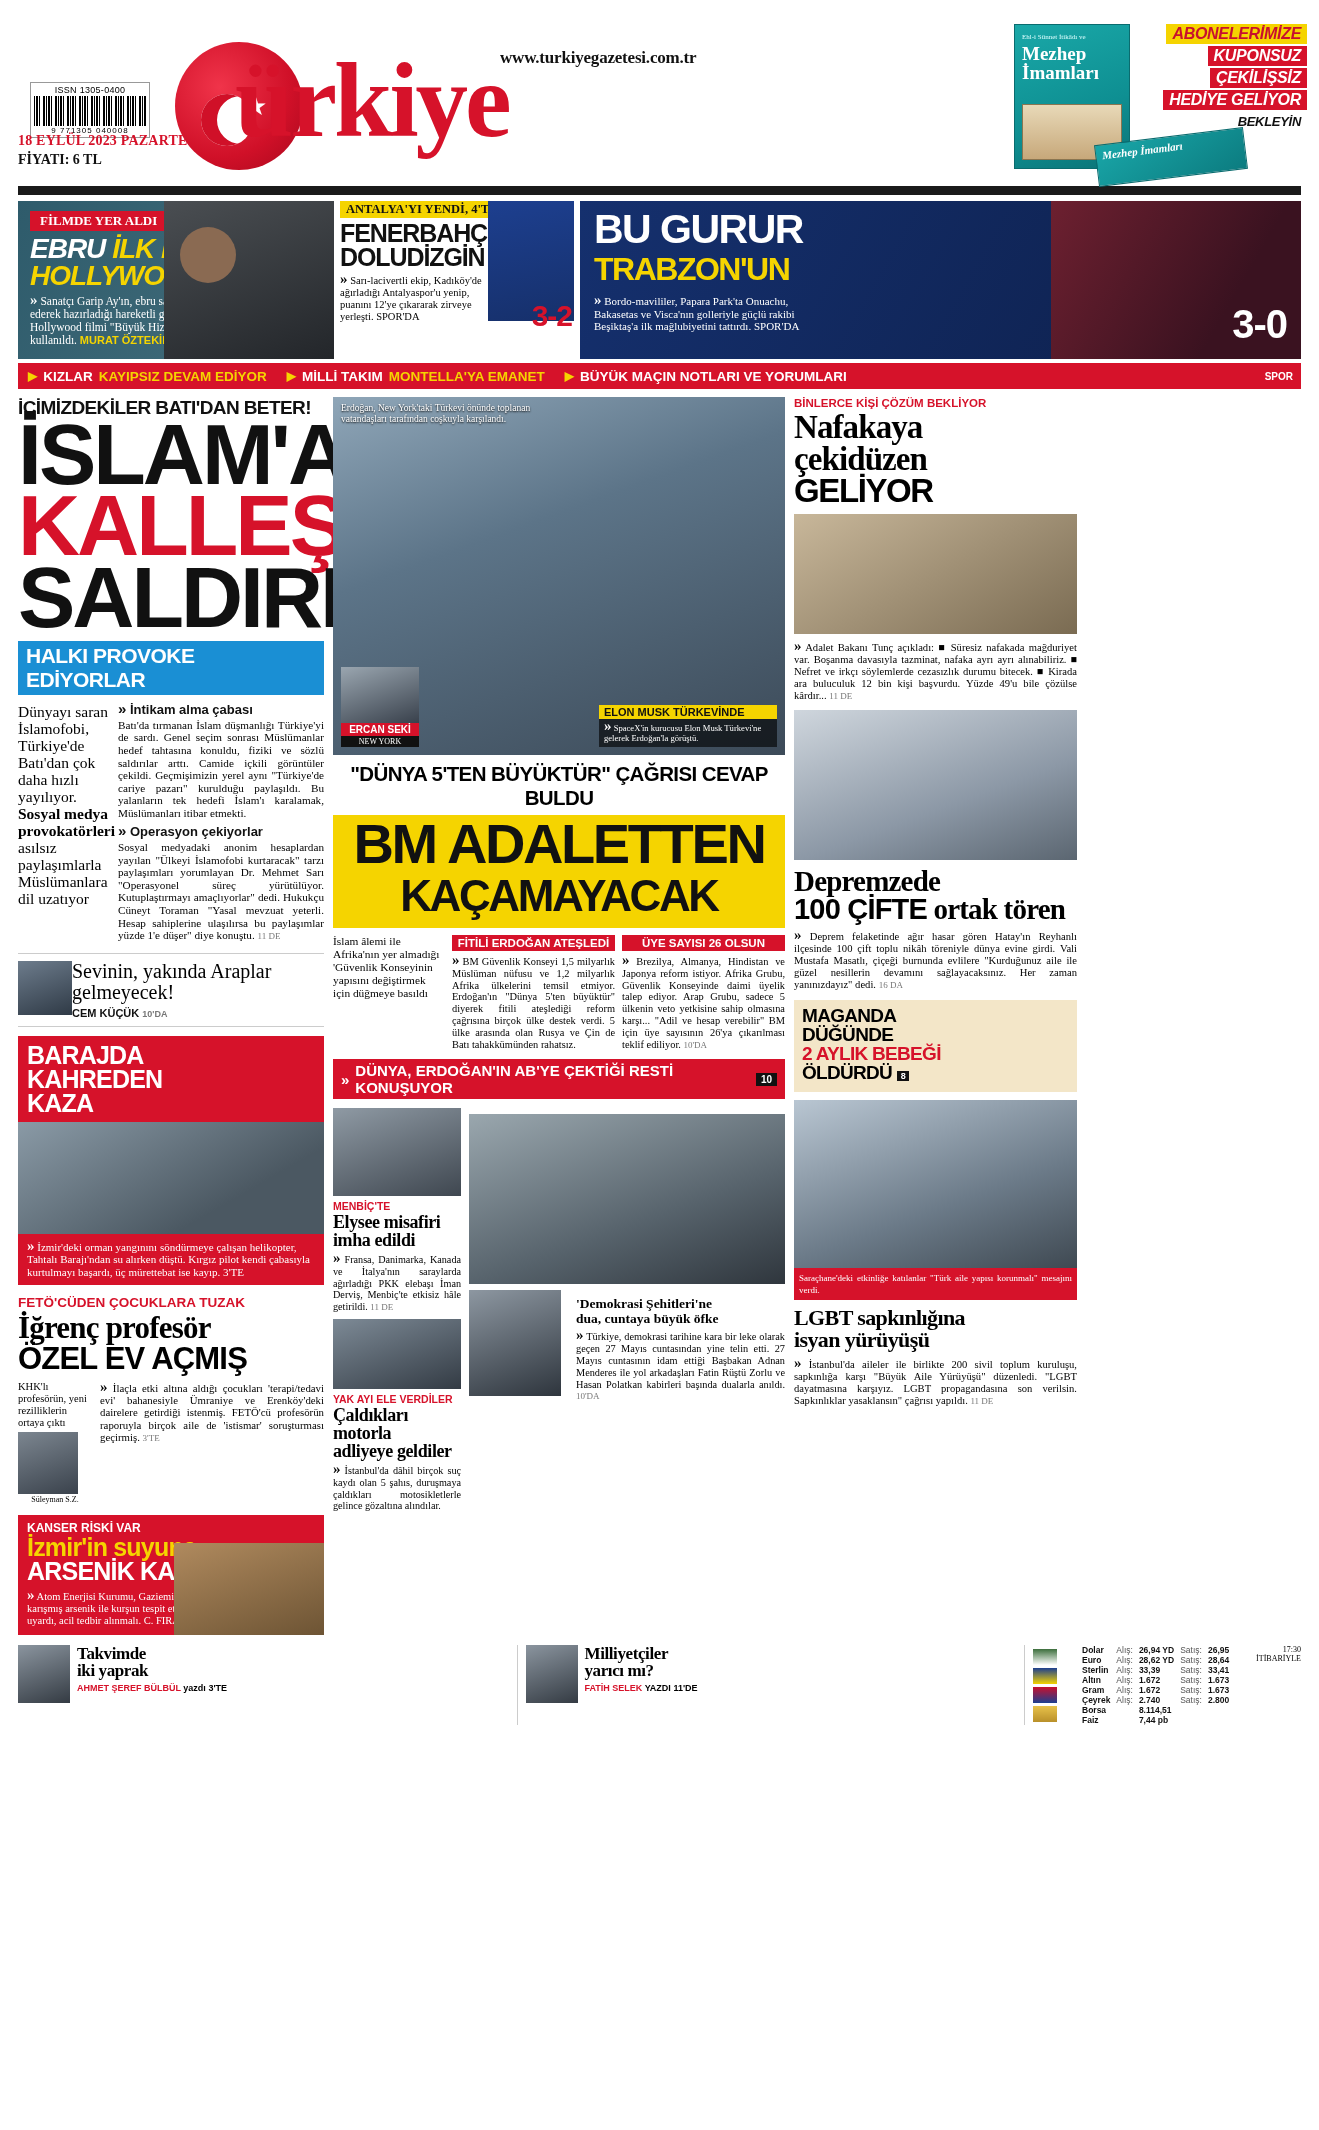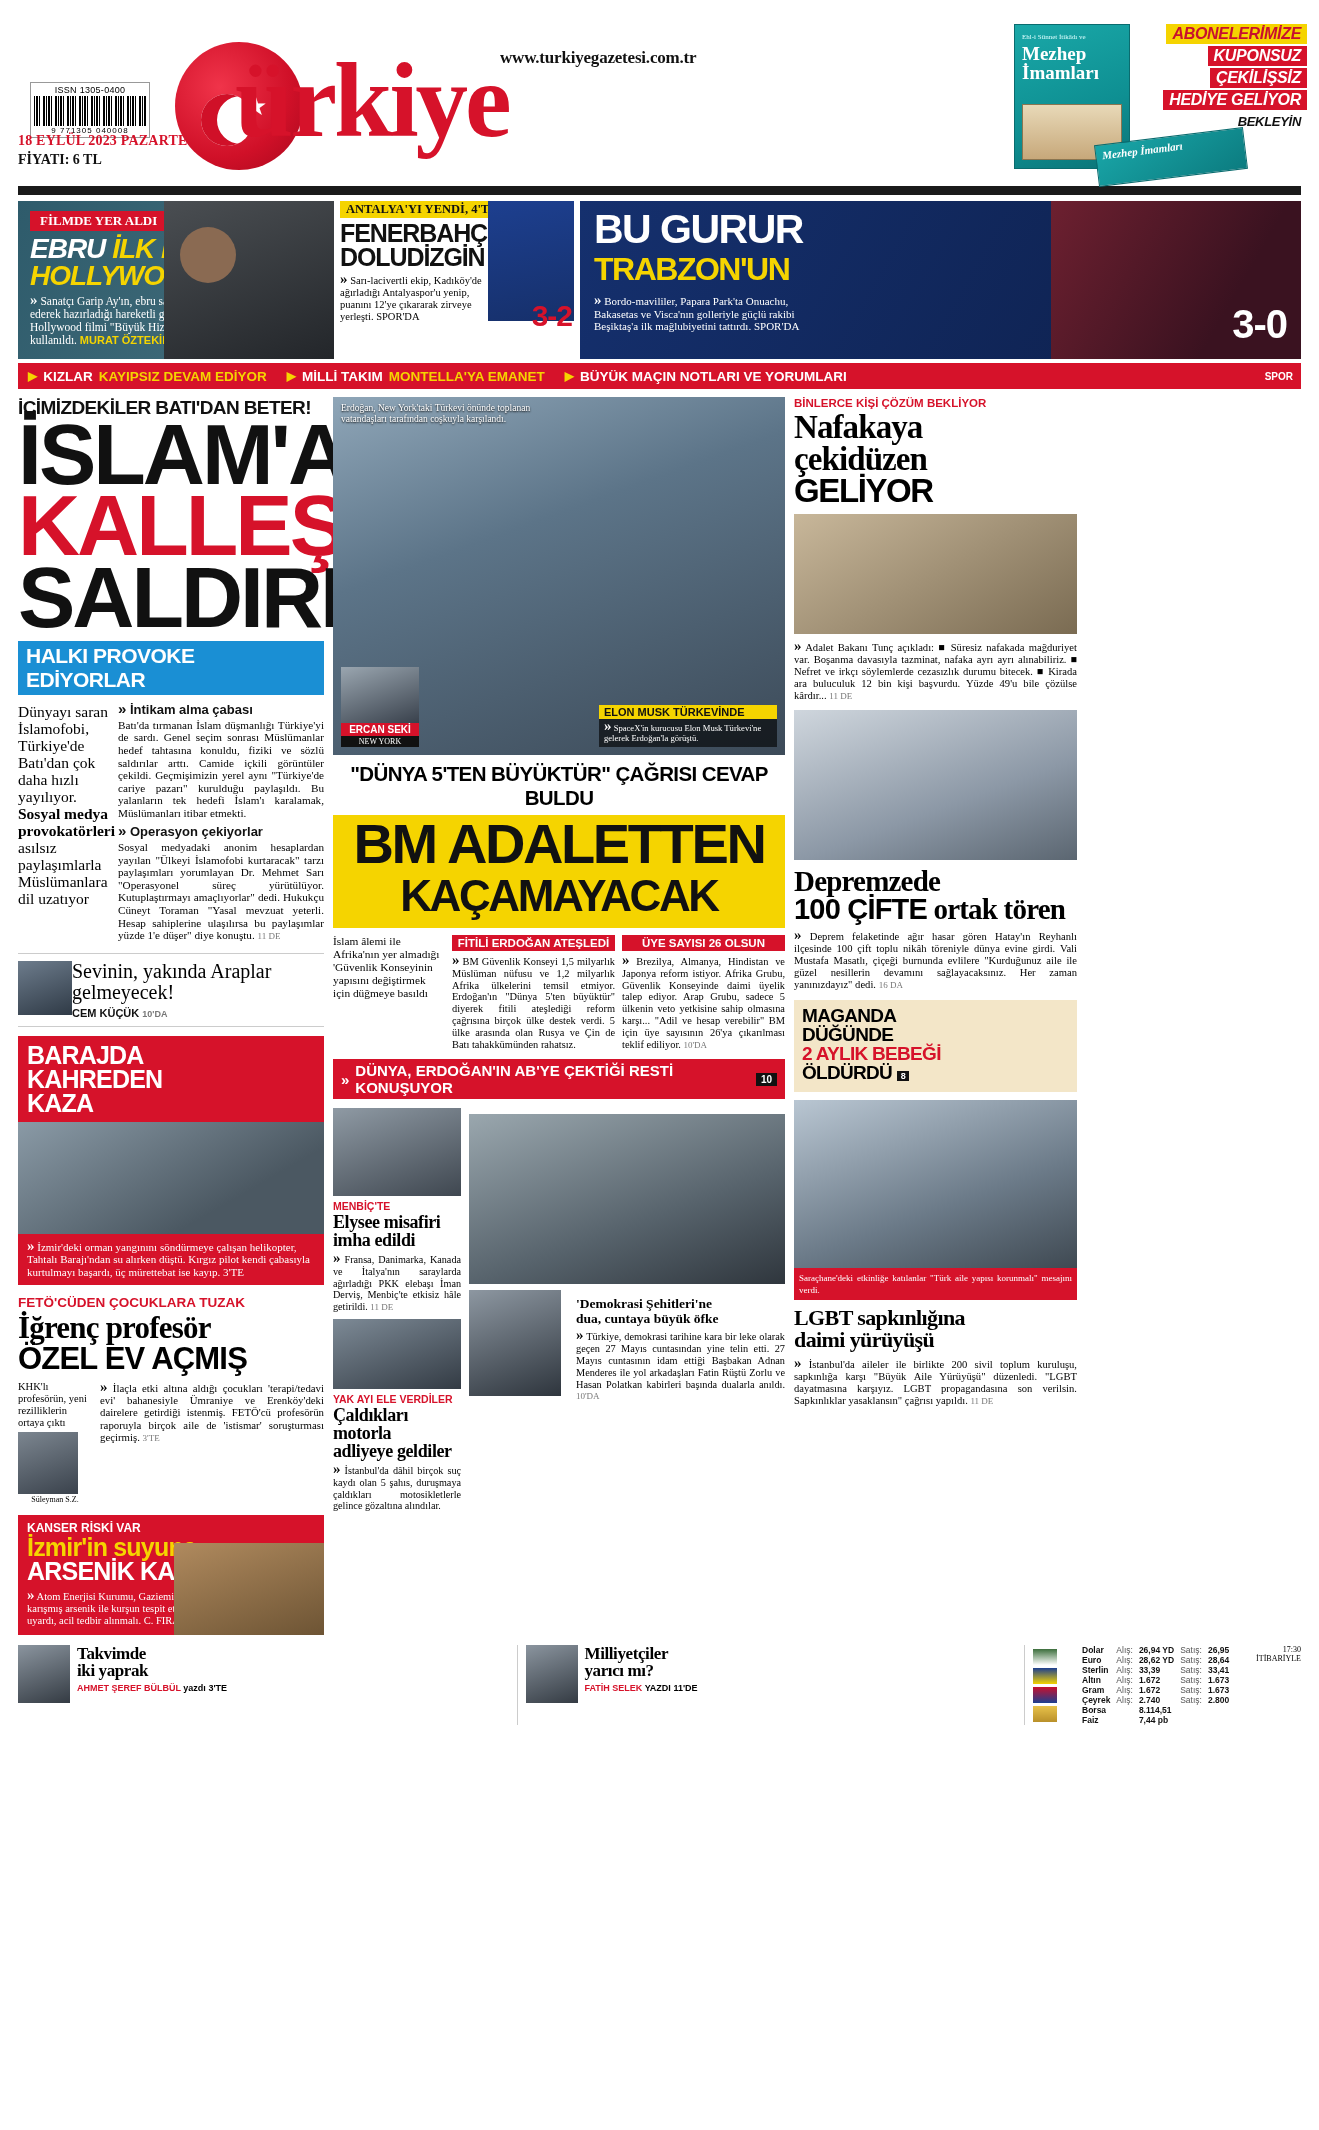--- a/index.html
+++ b/index.html
@@ -576,21 +576,21 @@
           <span class="r">2 AYLIK BEBEĞİ</span><br>
           <span>ÖLDÜRDÜ</span>
           <span class="pg">8</span>
         </h4>
       </div>
 
       <div class="rc-img3"></div>
       <div class="rc-p" style="font-size:9px;background:#d6122a;color:#fff;padding:4px 5px;margin-top:0">Saraçhane'deki etkinliğe katılanlar "Türk aile yapısı korunmalı" mesajını verdi.</div>
       <div class="lgbt-h">
         <span>LGBT sapkınlığına</span><br>
-        <span>daimi yürüyüşü</span>
+        <span>isyan yürüyüşü</span>
       </div>
       <div class="rc-p"><span class="q">»</span>
         <span>İstanbul'da aileler ile birlikte 200 sivil toplum kuruluşu, sapkınlığa karşı "Büyük Aile Yürüyüşü" düzenledi. "LGBT dayatmasına karşıyız. LGBT propagandasına son verilsin. Sapkınlıklar yasaklansın" çağrısı yapıldı.</span>
         <span class="pgmark">11 DE</span>
       </div>
     </div>
   </div>
 
   <div class="footer">
     <div class="f-item">

